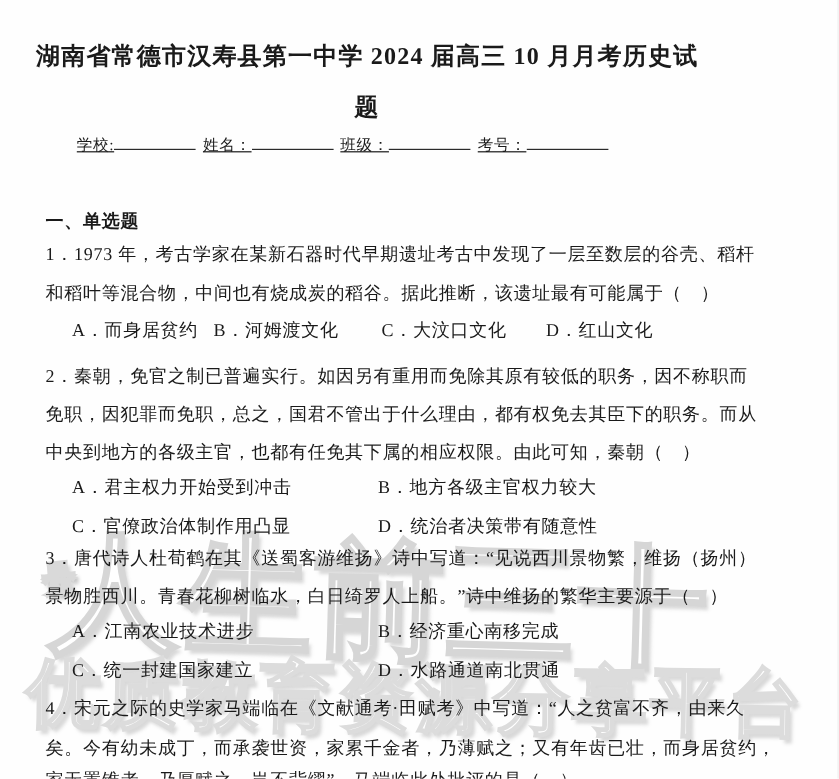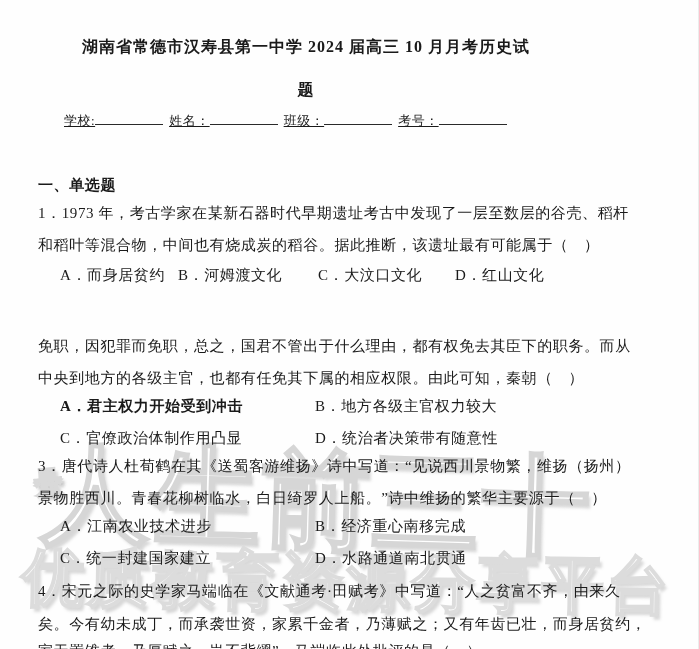--- a/index.html
+++ b/index.html
@@ -18,21 +18,21 @@
     text-shadow:3px 4px 3px rgba(120,120,120,.28);
     user-select:none;
   }
   .wm-brand{left:42px;top:428px;font-size:108px;letter-spacing:2px;transform:rotate(1.6deg);}
   .wm-tagline{left:22px;top:540px;font-size:62px;letter-spacing:3px;-webkit-text-stroke:2px #dcdcdc;transform:rotate(0.8deg);}
   .wm-account{left:26px;top:446px;font-size:28px;line-height:36px;
     writing-mode:vertical-rl;text-orientation:upright;
     -webkit-text-stroke:1.5px #d9d9d9;transform:rotate(-6deg);}
   
   .ln{position:absolute;z-index:2;white-space:nowrap;font-size:15px;letter-spacing:0.6px;line-height:20px;}
-  .title{left:0;width:612px;text-align:center;font-size:16px;font-weight:700;letter-spacing:1px;}
+  .title{left:0;width:612px;text-align:center;font-size:20px;font-weight:700;letter-spacing:1px;}
   .info{left:64px;top:111px;font-size:13px;letter-spacing:0.5px;text-decoration:underline;}
   .blank{display:inline-block;width:68px;height:13px;border-bottom:1.2px solid #2a2a2a;vertical-align:baseline;}
   .info .lbl{margin-left:6px;}
   .info .lbl:first-child{margin-left:0;}
   .section{font-weight:700;}
   .opt{position:absolute;z-index:2;white-space:nowrap;font-size:15px;letter-spacing:0.6px;}
 </style>
 </head>
 <body>
 
@@ -51,23 +51,24 @@
 
   <div class="ln section" style="left:38px;top:175px;">一、单选题</div>
 
   <div class="ln" style="left:38px;top:203px;">1．1973 年，考古学家在某新石器时代早期遗址考古中发现了一层至数层的谷壳、稻杆</div>
   <div class="ln" style="left:38px;top:235px;text-align:center;">和稻叶等混合物，中间也有烧成炭的稻谷。据此推断，该遗址最有可能属于（　）</div>
   <span class="opt" style="left:60px;top:266px;">A．而身居贫约</span>
   <span class="opt" style="left:178px;top:266px;">B．河姆渡文化</span>
   <span class="opt" style="left:318px;top:266px;">C．大汶口文化</span>
   <span class="opt" style="left:455px;top:266px;">D．红山文化</span>
 
+  <div class="ln" style="left:38px;top:304px;">2．秦朝，免官之制已普遍实行。如因另有重用而免除其原有较低的职务，因不称职而</div>
   <div class="ln" style="left:38px;top:336px;">免职，因犯罪而免职，总之，国君不管出于什么理由，都有权免去其臣下的职务。而从</div>
   <div class="ln" style="left:38px;top:368px;">中央到地方的各级主官，也都有任免其下属的相应权限。由此可知，秦朝（　）</div>
-  <span class="opt" style="left:60px;top:397px;font-weight:bold;">A．君主权力开始受到冲击</span>
+  <span class="opt" style="left:60px;top:397px;">A．君主权力开始受到冲击</span>
   <span class="opt" style="left:315px;top:397px;">B．地方各级主官权力较大</span>
   <span class="opt" style="left:60px;top:429px;">C．官僚政治体制作用凸显</span>
   <span class="opt" style="left:315px;top:429px;">D．统治者决策带有随意性</span>
 
   <div class="ln" style="left:38px;top:456px;">3．唐代诗人杜荀鹤在其《送蜀客游维扬》诗中写道：“见说西川景物繁，维扬（扬州）</div>
   <div class="ln" style="left:38px;top:488px;">景物胜西川。青春花柳树临水，白日绮罗人上船。”诗中维扬的繁华主要源于（　）</div>
   <span class="opt" style="left:60px;top:517px;">A．江南农业技术进步</span>
   <span class="opt" style="left:315px;top:517px;">B．经济重心南移完成</span>
   <span class="opt" style="left:60px;top:549px;">C．统一封建国家建立</span>
   <span class="opt" style="left:315px;top:549px;">D．水路通道南北贯通</span>

